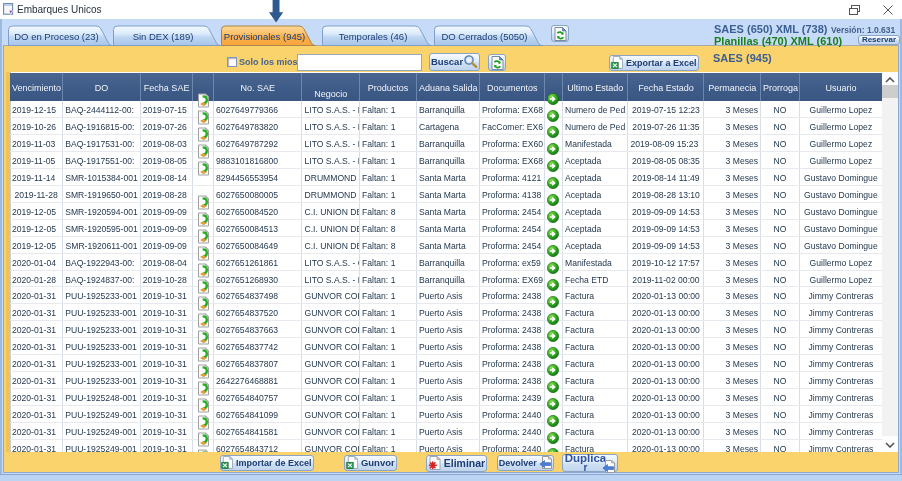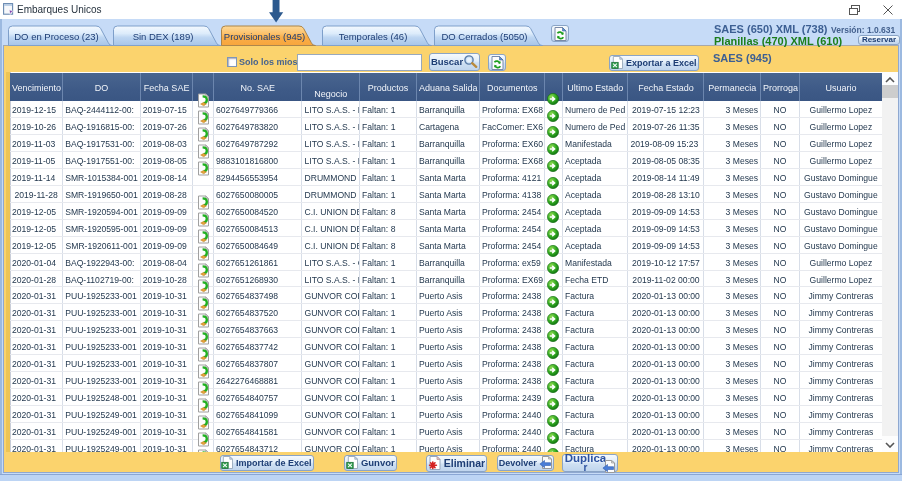--- a/index.html
+++ b/index.html
@@ -324,21 +324,21 @@
             <td style="text-align:left">Proforma: ex59</td>
             <td class="i" style="text-align:center"></td>
             <td style="text-align:left">Manifestada</td>
             <td style="text-align:center">2019-10-12 17:57</td>
             <td style="text-align:right">3 Meses</td>
             <td style="text-align:center">NO</td>
             <td style="text-align:center">Guillermo Lopez</td>
           </tr>
 <tr>
             <td style="text-align:left">2020-01-28</td>
-            <td style="text-align:left">BAQ-1102719-00:</td>
+            <td style="text-align:left">BAQ-1924837-00:</td>
             <td style="text-align:left">2019-10-28</td>
             <td class="i" style="text-align:center"></td>
             <td style="text-align:left">6027651268930</td>
             <td style="text-align:left">LITO S.A.S. - P;</td>
             <td style="text-align:left">Faltan: 1</td>
             <td style="text-align:left">Barranquilla</td>
             <td style="text-align:left">Proforma: EX69</td>
             <td class="i" style="text-align:center"></td>
             <td style="text-align:left">Fecha ETD</td>
             <td style="text-align:center">2019-11-02 00:00</td>

